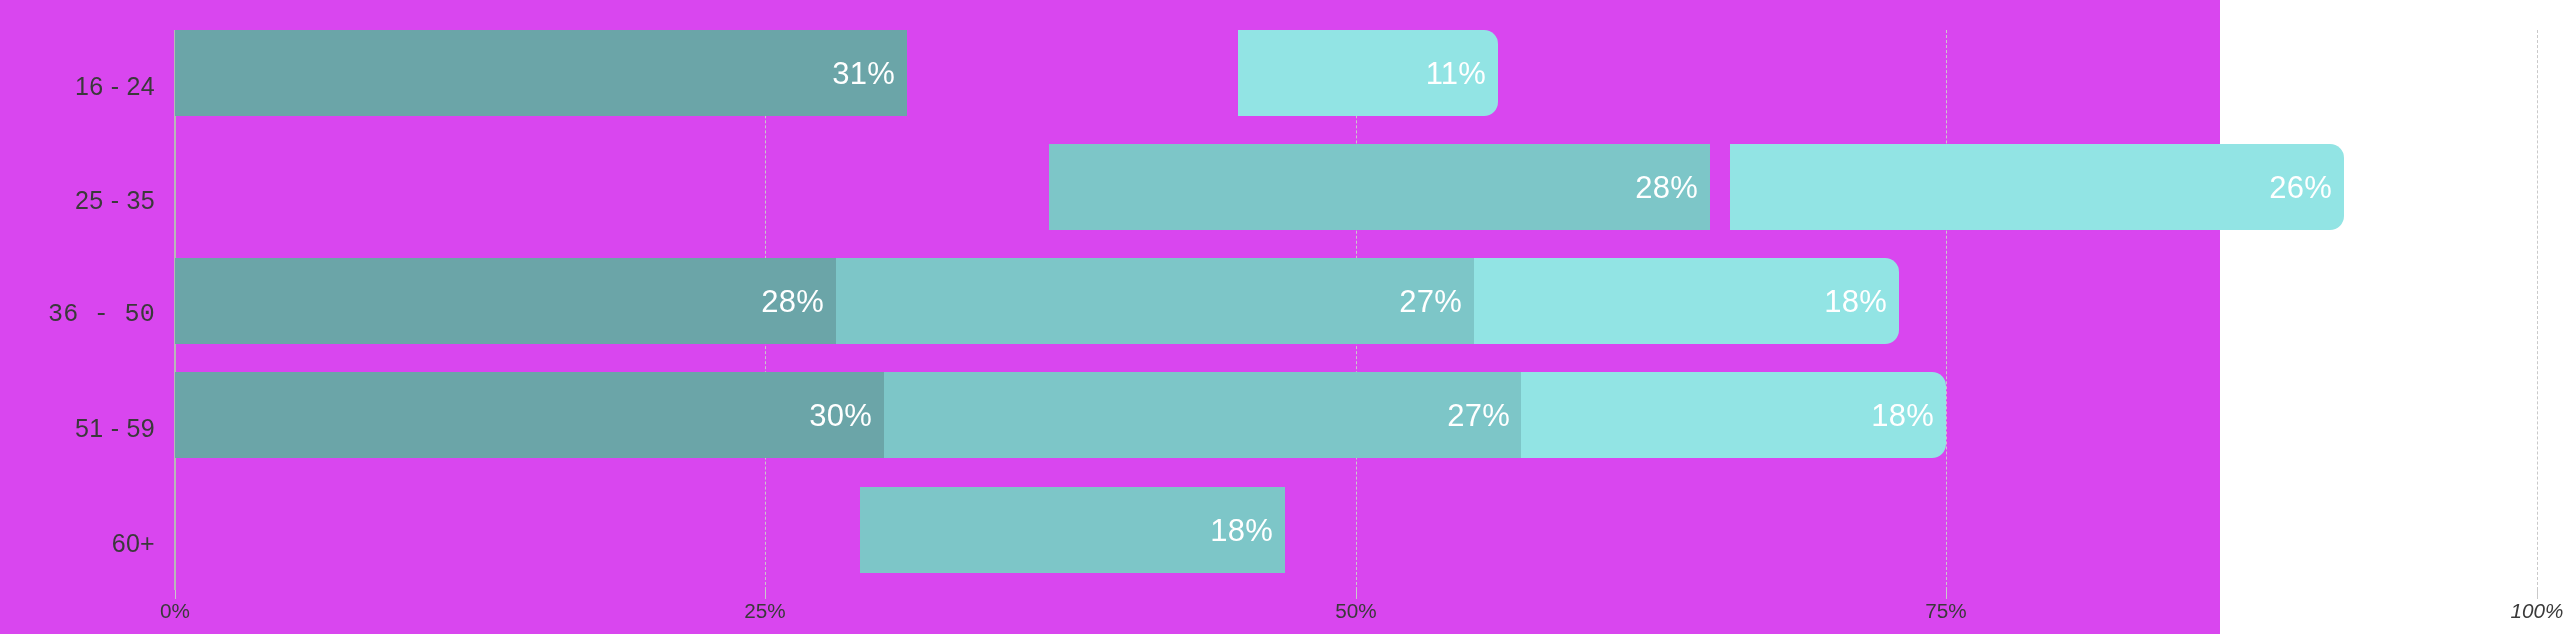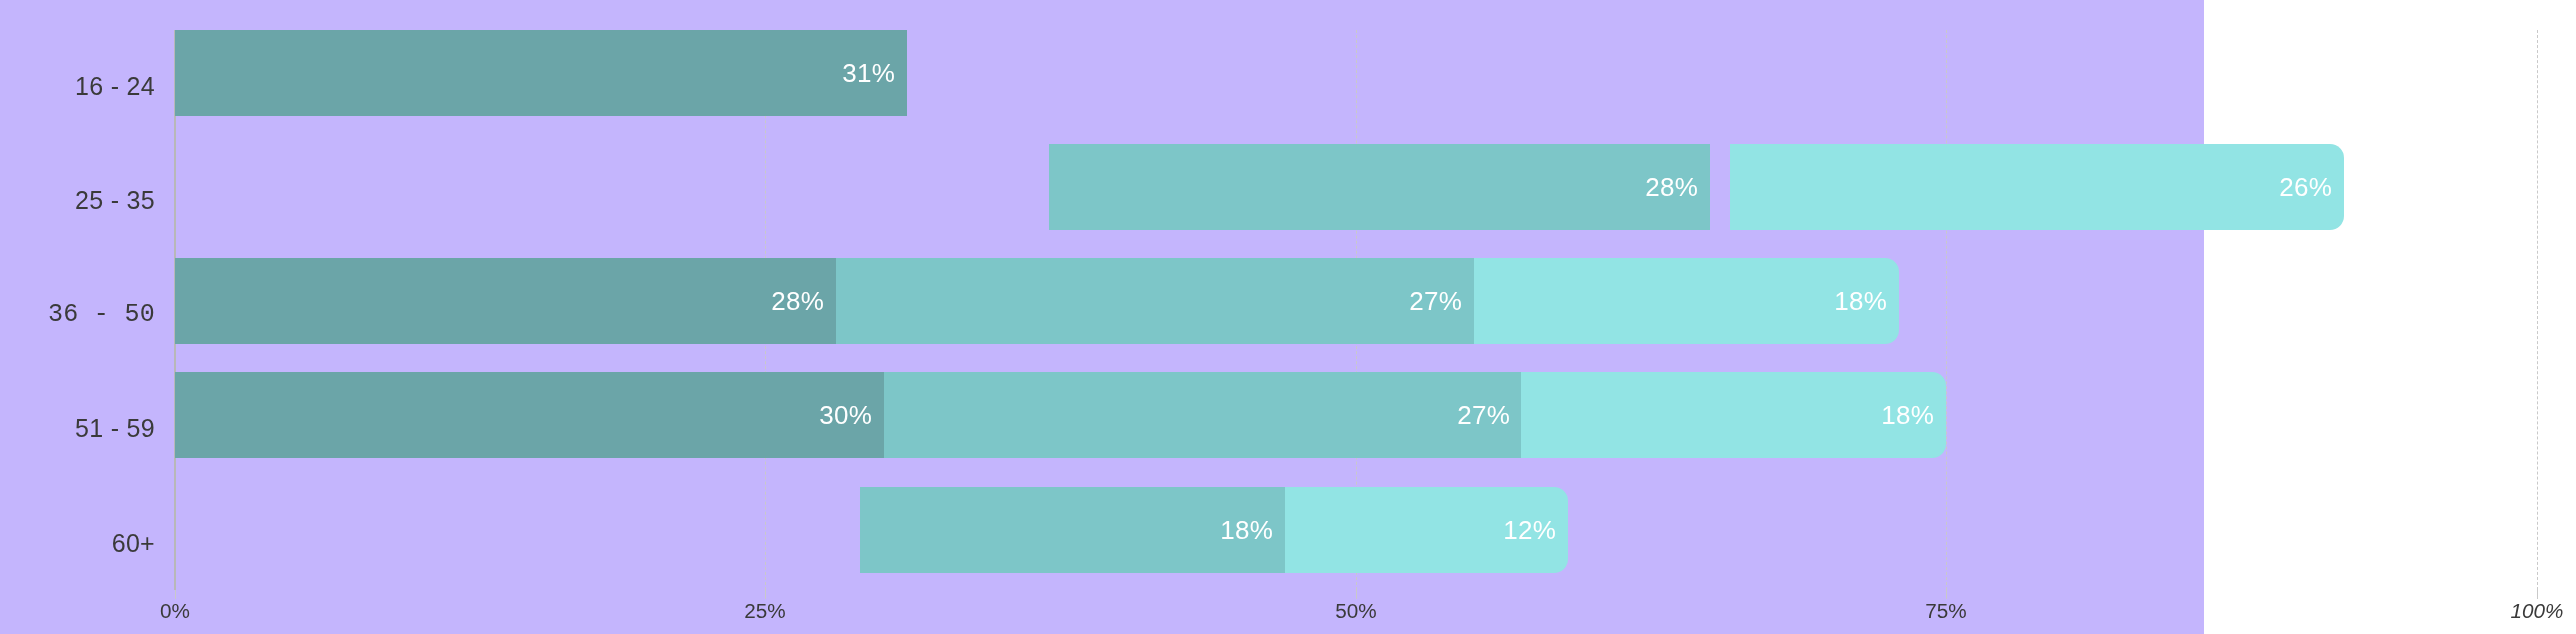--- a/index.html
+++ b/index.html
@@ -11,21 +11,22 @@
     width: 2576px;
     height: 634px;
     font-family: "Liberation Sans", sans-serif;
     overflow: hidden;
   }
 
   #chart-root {
     position: relative;
     width: 2204px;
     height: 634px;
-    background: #c4b5fd;
+    background: #d946ef;
+    padding-left: 16px;
   }
 
   
   .cat-label {
     position: absolute;
     left: 0;
     width: 155px;
     text-align: right;
     color: #3a3a3a;
     font-size: 25px;
@@ -84,21 +85,21 @@
     align-items: center;
     justify-content: flex-end;
     overflow: visible;
   }
   .seg.last {
     border-top-right-radius: 14px;
     border-bottom-right-radius: 14px;
   }
   .seg-label {
     color: #ffffff;
-    font-size: 26px;
+    font-size: 31px;
     line-height: 1;
     font-weight: 400;
     padding-right: 12px;
     white-space: nowrap;
     letter-spacing: 0.2px;
   }
 
   
   .tick-label {
     position: absolute;
@@ -135,20 +136,23 @@
         <div class="gridline" style="left: 1181px;"></div>
         <div class="gridline" style="left: 1771px;"></div>
         <div class="gridline" style="left: 2362px;"></div>
       </div>
     <div id="bars">
         <div class="bar-row" style="top: 0px;">
           <div class="bar-track">
             <div class="seg" style="left: 0px; width: 732px; background: rgb(107, 165, 168);">
               <span class="seg-label" style="color: rgb(255, 255, 255);">31%</span>
             </div>
+            <div class="seg last" style="left: 1063px; width: 260px; background: rgb(146, 228, 228);">
+              <span class="seg-label" style="color: rgb(255, 255, 255);">11%</span>
+            </div>
           </div>
         </div>
         <div class="bar-row" style="top: 114px;">
           <div class="bar-track">
             <div class="seg" style="left: 874px; width: 661px; background: rgb(125, 198, 200);">
               <span class="seg-label" style="color: rgb(255, 255, 255);">28%</span>
             </div>
             <div class="seg last" style="left: 1535px; width: 614px; background: rgb(146, 228, 228); margin-left: 20px;">
               <span class="seg-label" style="color: rgb(255, 255, 255);">26%</span>
             </div>
@@ -177,23 +181,20 @@
             </div>
             <div class="seg last" style="left: 1346px; width: 425px; background: rgb(146, 228, 228);">
               <span class="seg-label" style="color: rgb(255, 255, 255);">18%</span>
             </div>
           </div>
         </div>
         <div class="bar-row" style="top: 457px;">
           <div class="bar-track">
             <div class="seg" style="left: 685px; width: 425px; background: rgb(125, 198, 200);">
               <span class="seg-label" style="color: rgb(255, 255, 255);">18%</span>
-            </div>
-            <div class="seg last" style="left: 1110px; width: 283px; background: rgb(146, 228, 228);">
-              <span class="seg-label" style="color: rgb(255, 255, 255);">12%</span>
             </div>
           </div>
         </div>
       </div>
   </div>
 
   <div id="x-ticks">
       <div class="tick-mark" style="left: 175px;"></div>
       <div class="tick-label" style="left: 175px; color: rgb(58, 58, 58);">0%</div>
       <div class="tick-mark" style="left: 765px;"></div>

